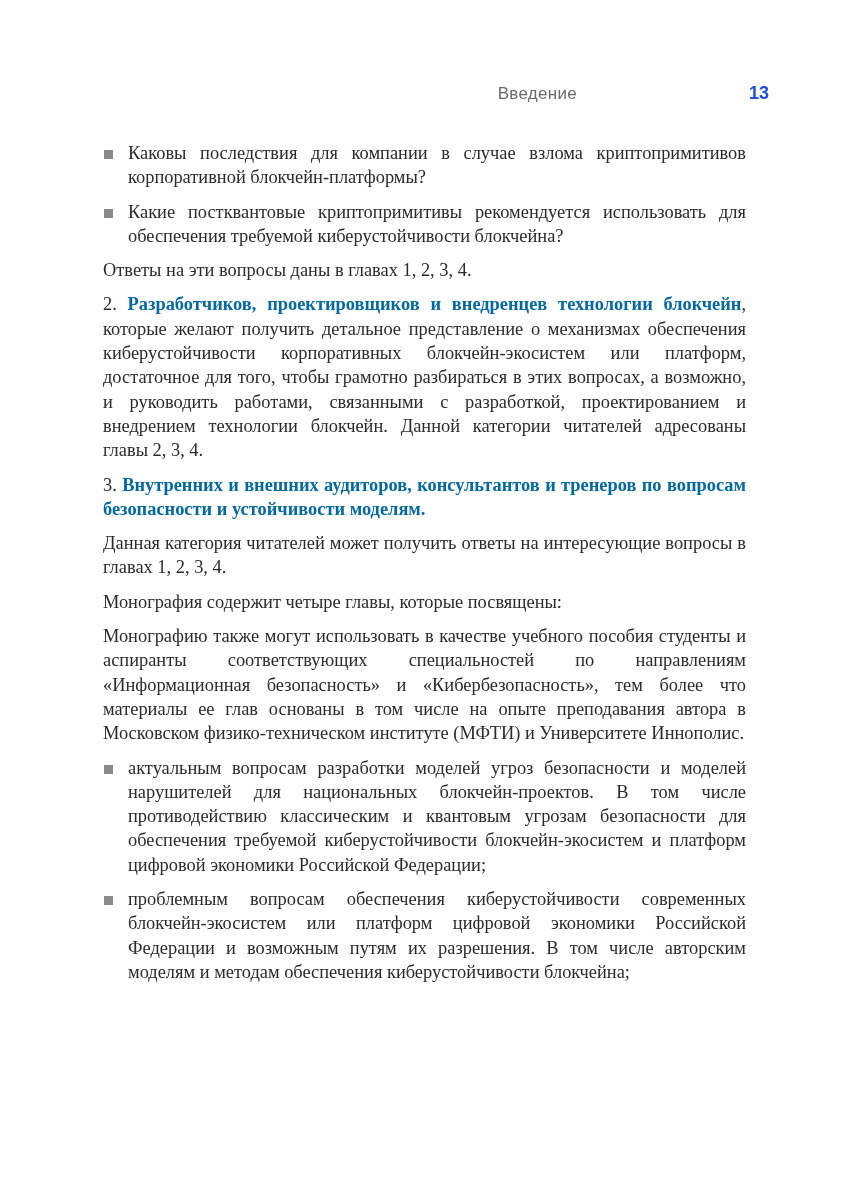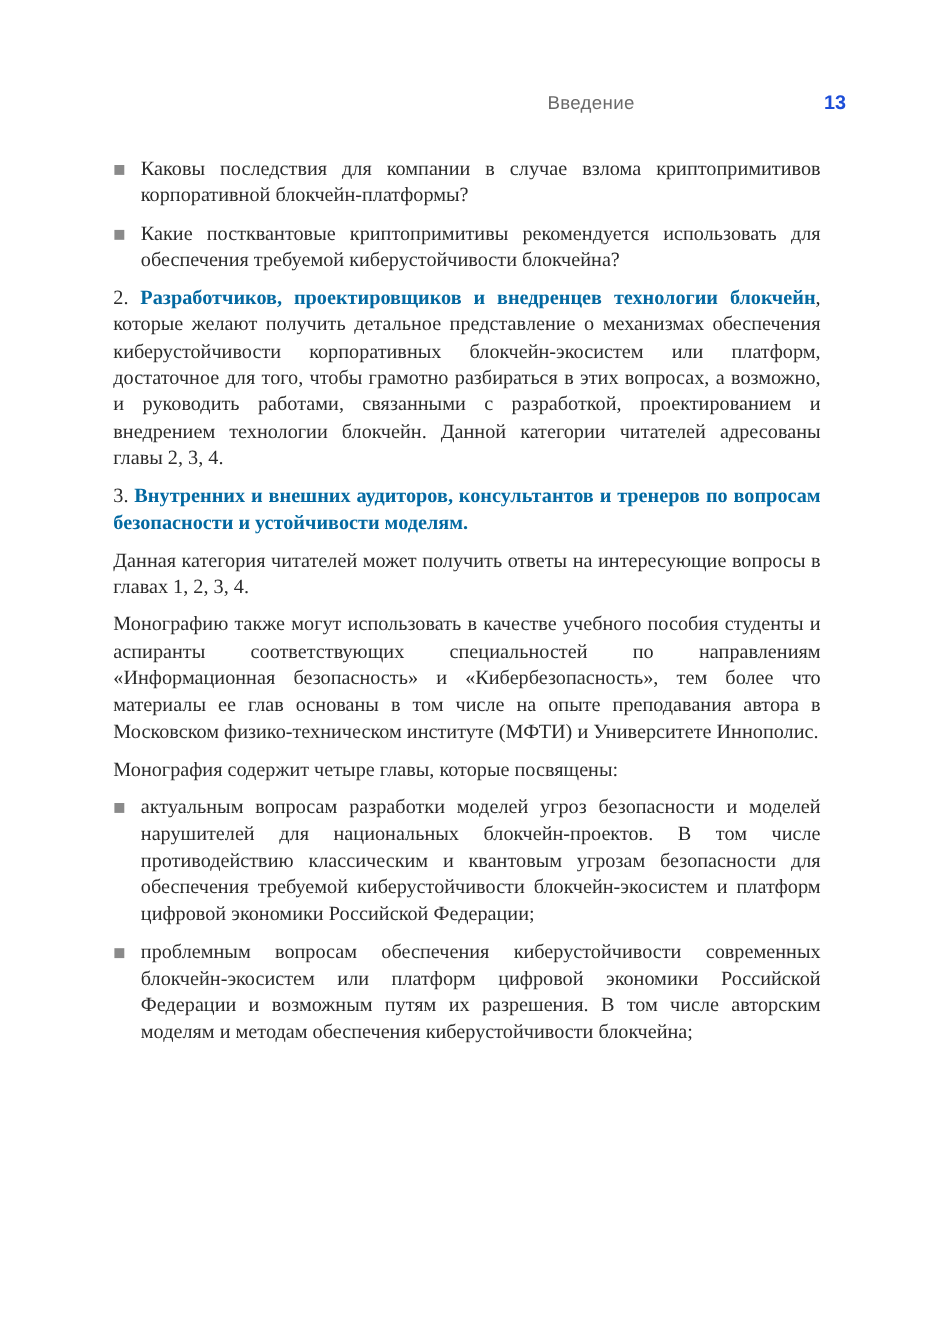--- a/index.html
+++ b/index.html
@@ -90,30 +90,31 @@
     <li>
       <span class="bullet"></span>
       <span>Каковы последствия для компании в случае взлома криптопримитивов корпоративной блокчейн-платформы?</span>
     </li>
     <li>
       <span class="bullet"></span>
       <span>Какие постквантовые криптопримитивы рекомендуется использовать для обеспечения требуемой киберустойчивости блокчейна?</span>
     </li>
   </ul>
 
+  <p>Ответы на эти вопросы даны в главах 1, 2, 3, 4.</p>
 
   <p><span>2. </span><span class="bold">Разработчиков, проектировщиков и внедренцев технологии блокчейн</span><span>, которые желают получить детальное представление о механизмах обеспечения киберустойчивости корпоративных блокчейн-экосистем или платформ, достаточное для того, чтобы грамотно разбираться в этих вопросах, а возможно, и руководить работами, связанными с разработкой, проектированием и внедрением технологии блокчейн. Данной категории читателей адресованы главы 2, 3, 4.</span></p>
 
   <p><span>3. </span><span class="bold">Внутренних и внешних аудиторов, консультантов и тренеров по вопросам безопасности и устойчивости моделям.</span></p>
 
   <p>Данная категория читателей может получить ответы на интересующие вопросы в главах 1, 2, 3, 4.</p>
 
+  <p>Монография содержит четыре главы, которые посвящены:</p>
+
   <p>Монографию также могут использовать в качестве учебного пособия студенты и аспиранты соответствующих специальностей по направлениям «Информационная безопасность» и «Кибербезопасность», тем более что материалы ее глав основаны в том числе на опыте преподавания автора в Московском физико-техническом институте (МФТИ) и Университете Иннополис.</p>
-
-  <p>Монография содержит четыре главы, которые посвящены:</p>
 
   <ul class="bullets">
     <li>
       <span class="bullet"></span>
       <span>актуальным вопросам разработки моделей угроз безопасности и моделей нарушителей для национальных блокчейн-проектов. В том числе противодействию классическим и квантовым угрозам безопасности для обеспечения требуемой киберустойчивости блокчейн-экосистем и платформ цифровой экономики Российской Федерации;</span>
     </li>
     <li>
       <span class="bullet"></span>
       <span>проблемным вопросам обеспечения киберустойчивости современных блокчейн-экосистем или платформ цифровой экономики Российской Федерации и возможным путям их разрешения. В том числе авторским моделям и методам обеспечения киберустойчивости блокчейна;</span>
     </li>

